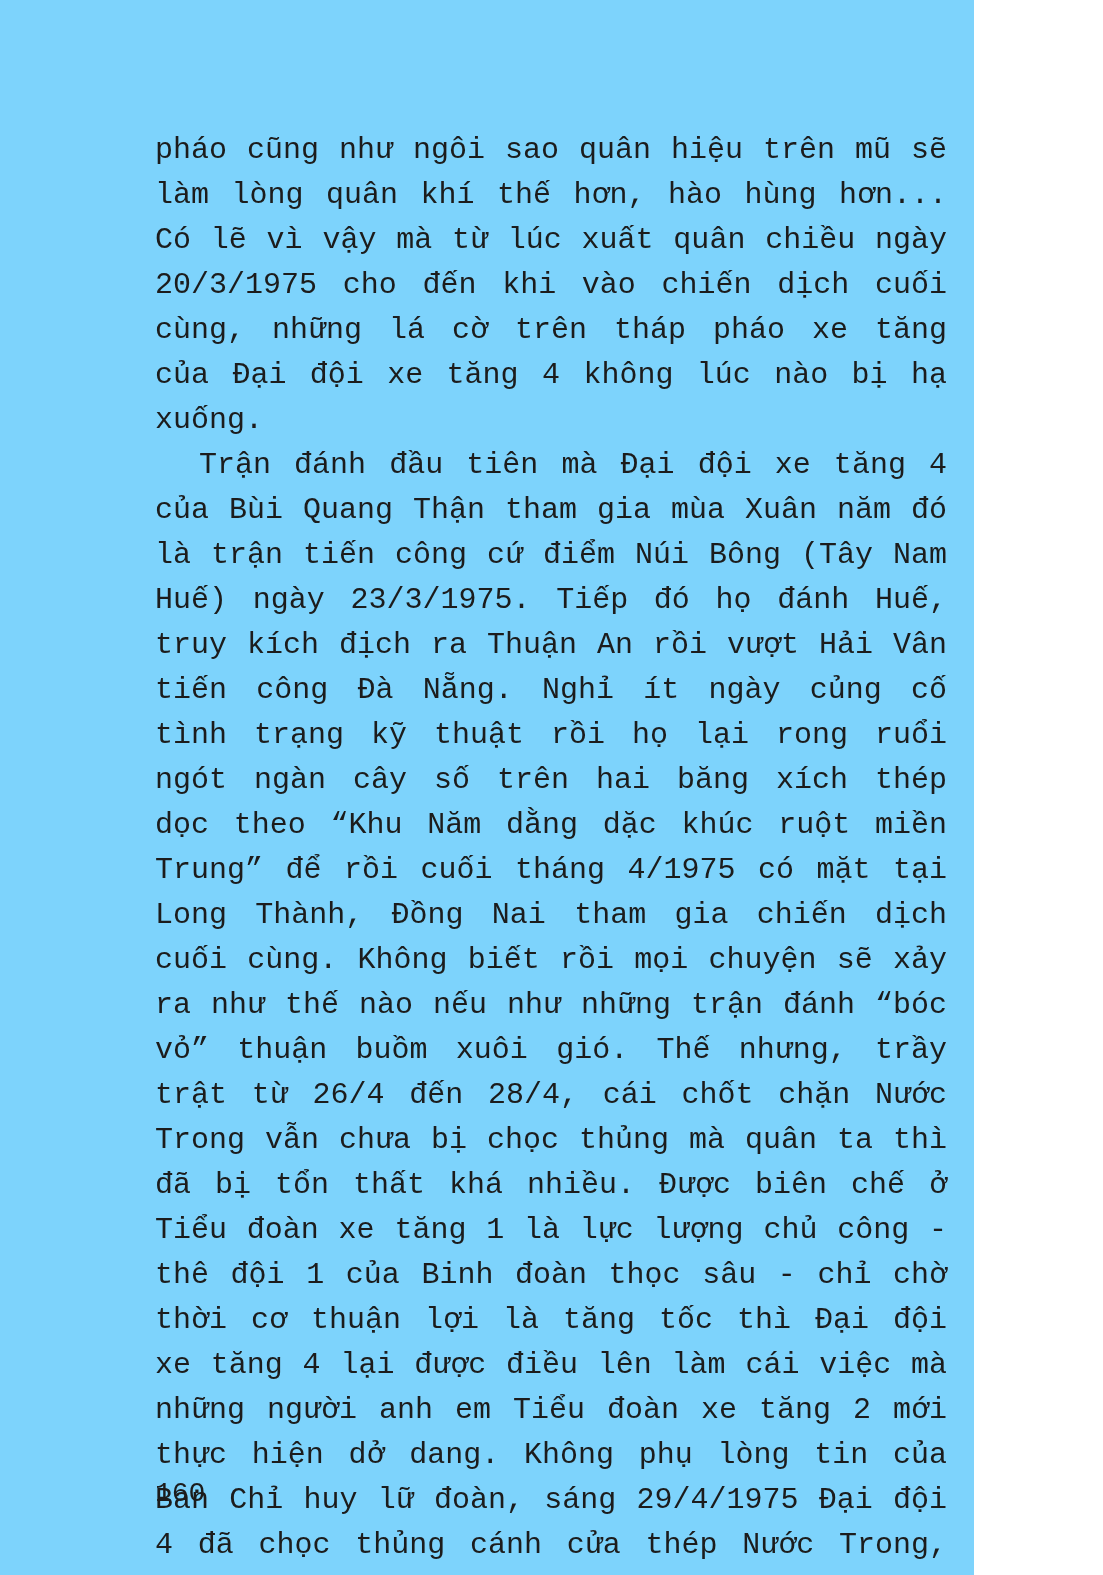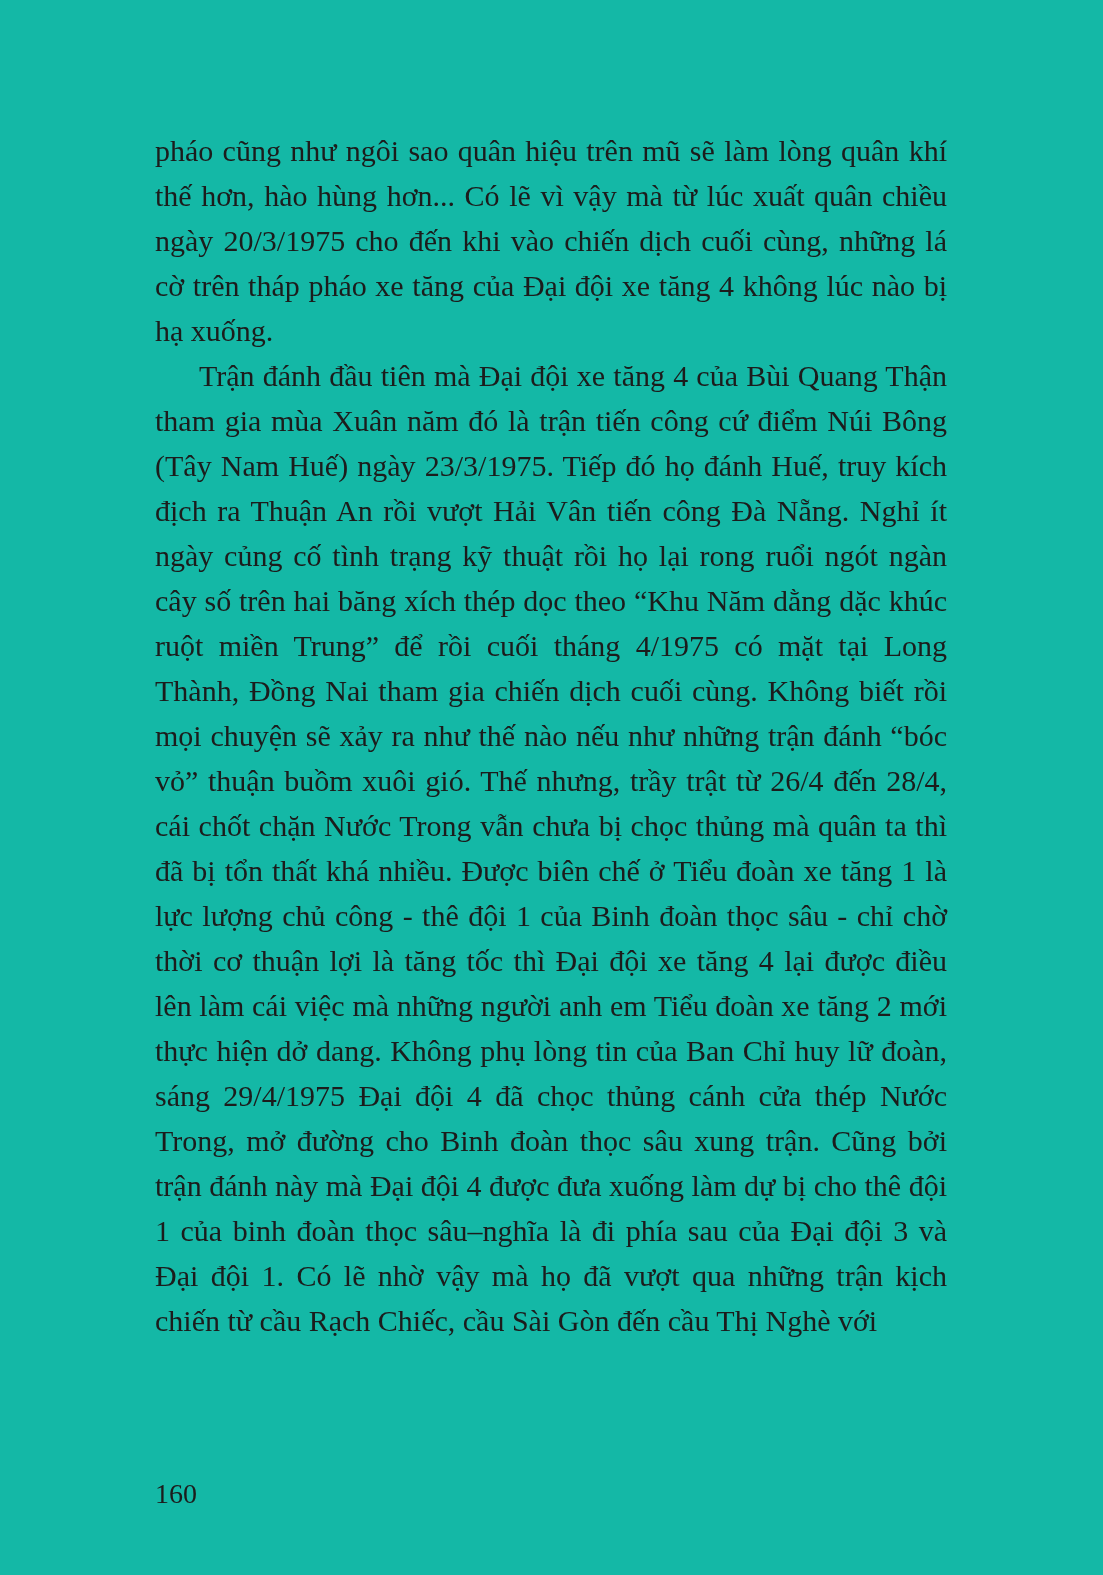--- a/index.html
+++ b/index.html
@@ -2,25 +2,25 @@
 <html><head>
 <meta charset="utf-8">
 <style>
   html, body {
     margin: 0;
     padding: 0;
     background: #ffffff;
   }
   .book-page {
     position: relative;
-    width: 1103px;
+    width: 974px;
     height: 1575px;
-    background: #14b8a6;
+    background: #7dd3fc;
     color: #1c1c1c;
-    font-family: Liberation Serif, serif;
+    font-family: Liberation Mono, monospace;
     overflow: hidden;
   }
   .text-block {
     position: absolute;
     left: 155px;
     top: 128px;
     width: 792px;
     font-size: 30px;
     line-height: 45px;
     text-align: justify;

